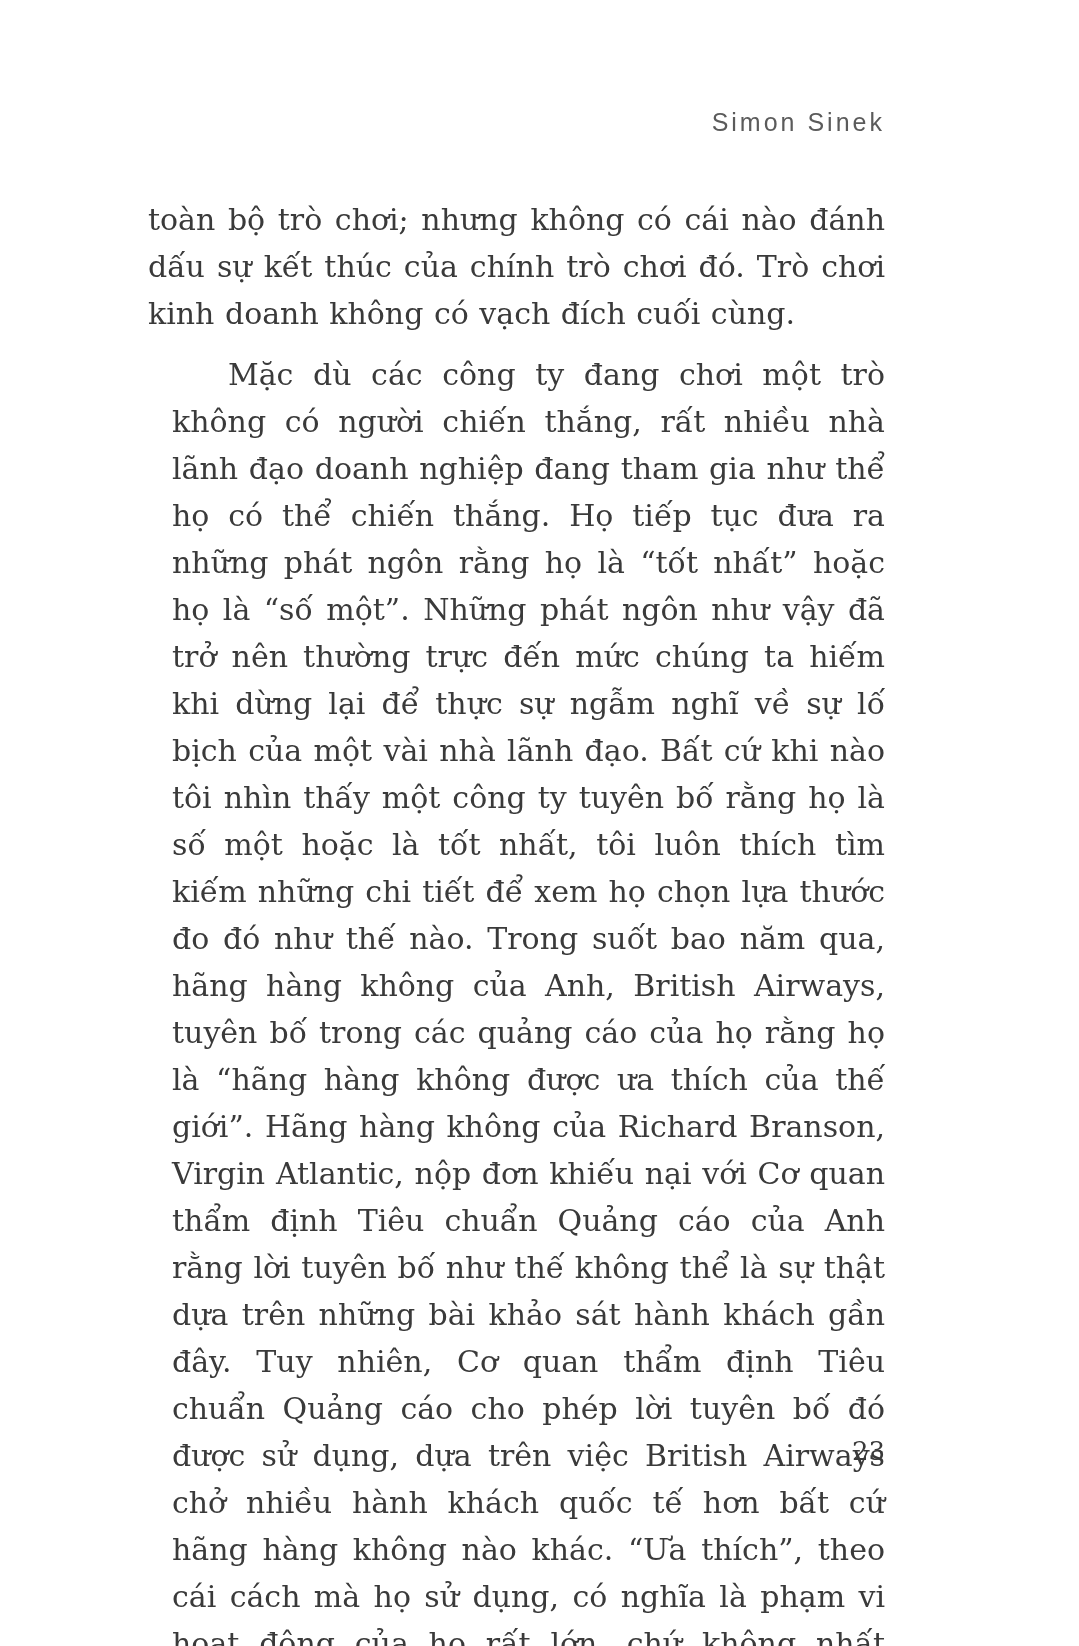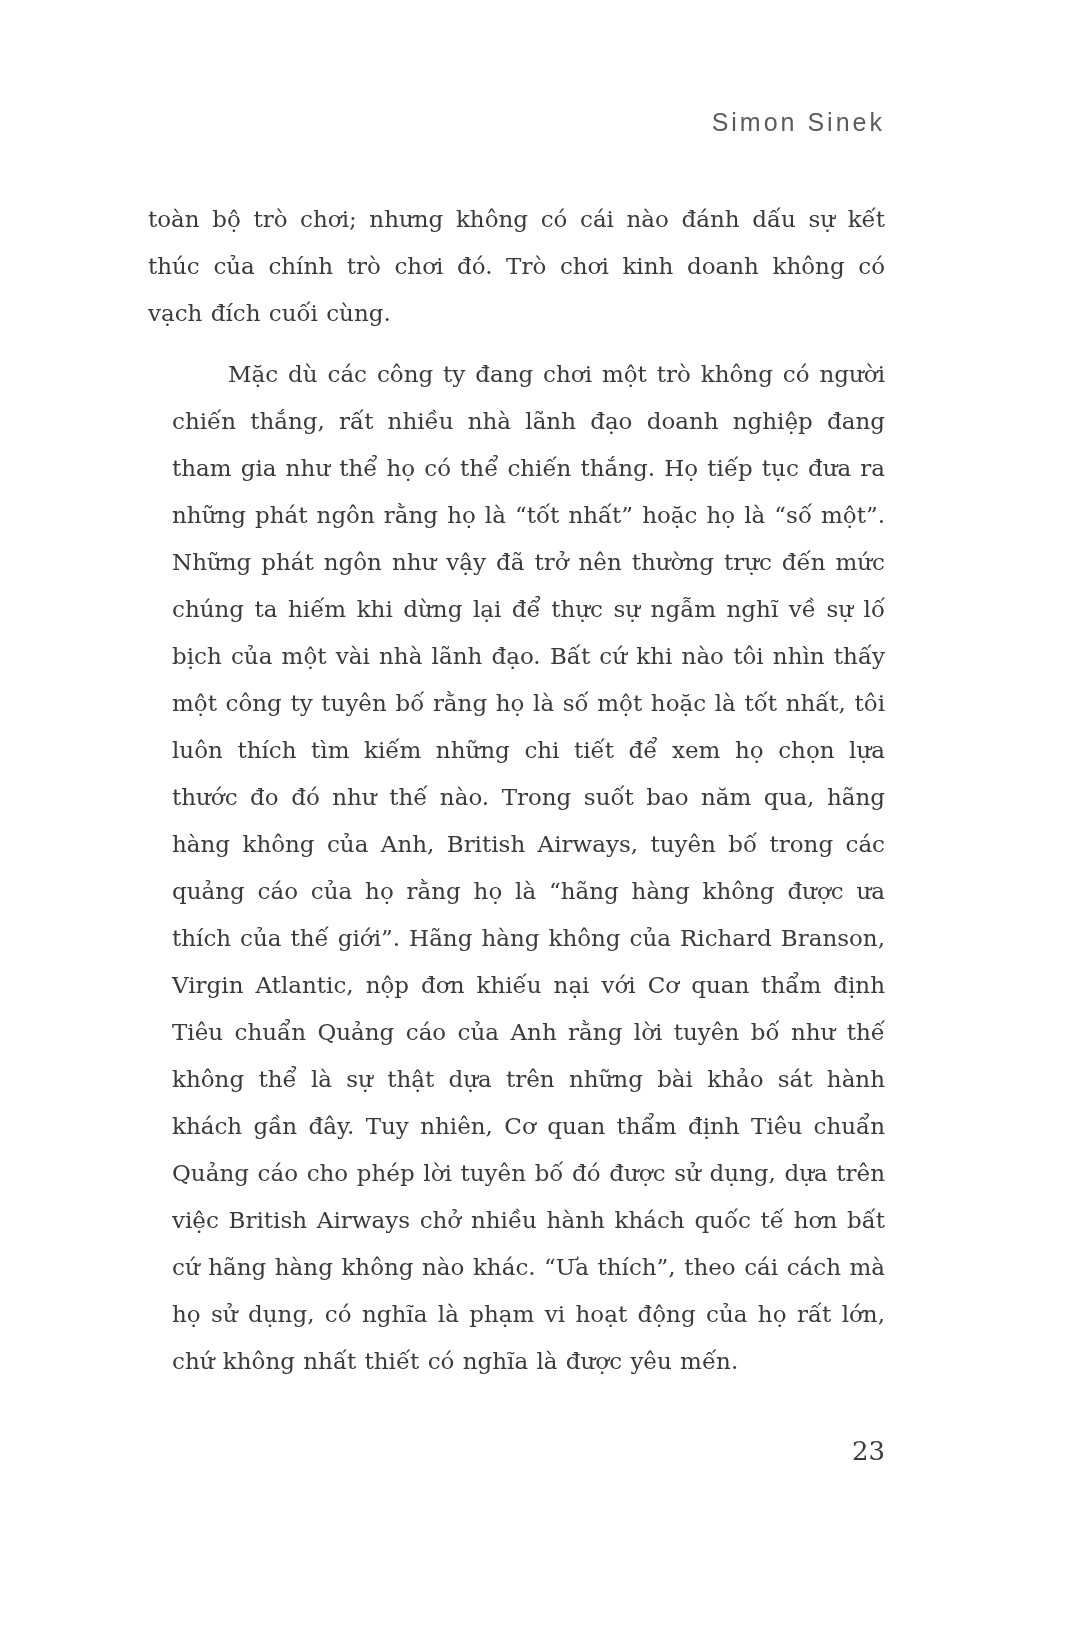--- a/index.html
+++ b/index.html
@@ -30,21 +30,21 @@
     color: #5b5b5b;
   }
   .text-block {
     position: absolute;
     top: 196px;
     left: 148px;
     width: 737px;
   }
   .text-block p {
     margin: 0;
-    font-size: 23px;
+    font-size: 30px;
     line-height: 47px;
     text-align: justify;
     color: #3a3a3a;
     word-spacing: 1px;
   }
   .text-block p + p {
     margin-top: 14px;
     margin-left: 24px;
   }
   .text-block p.indented {

